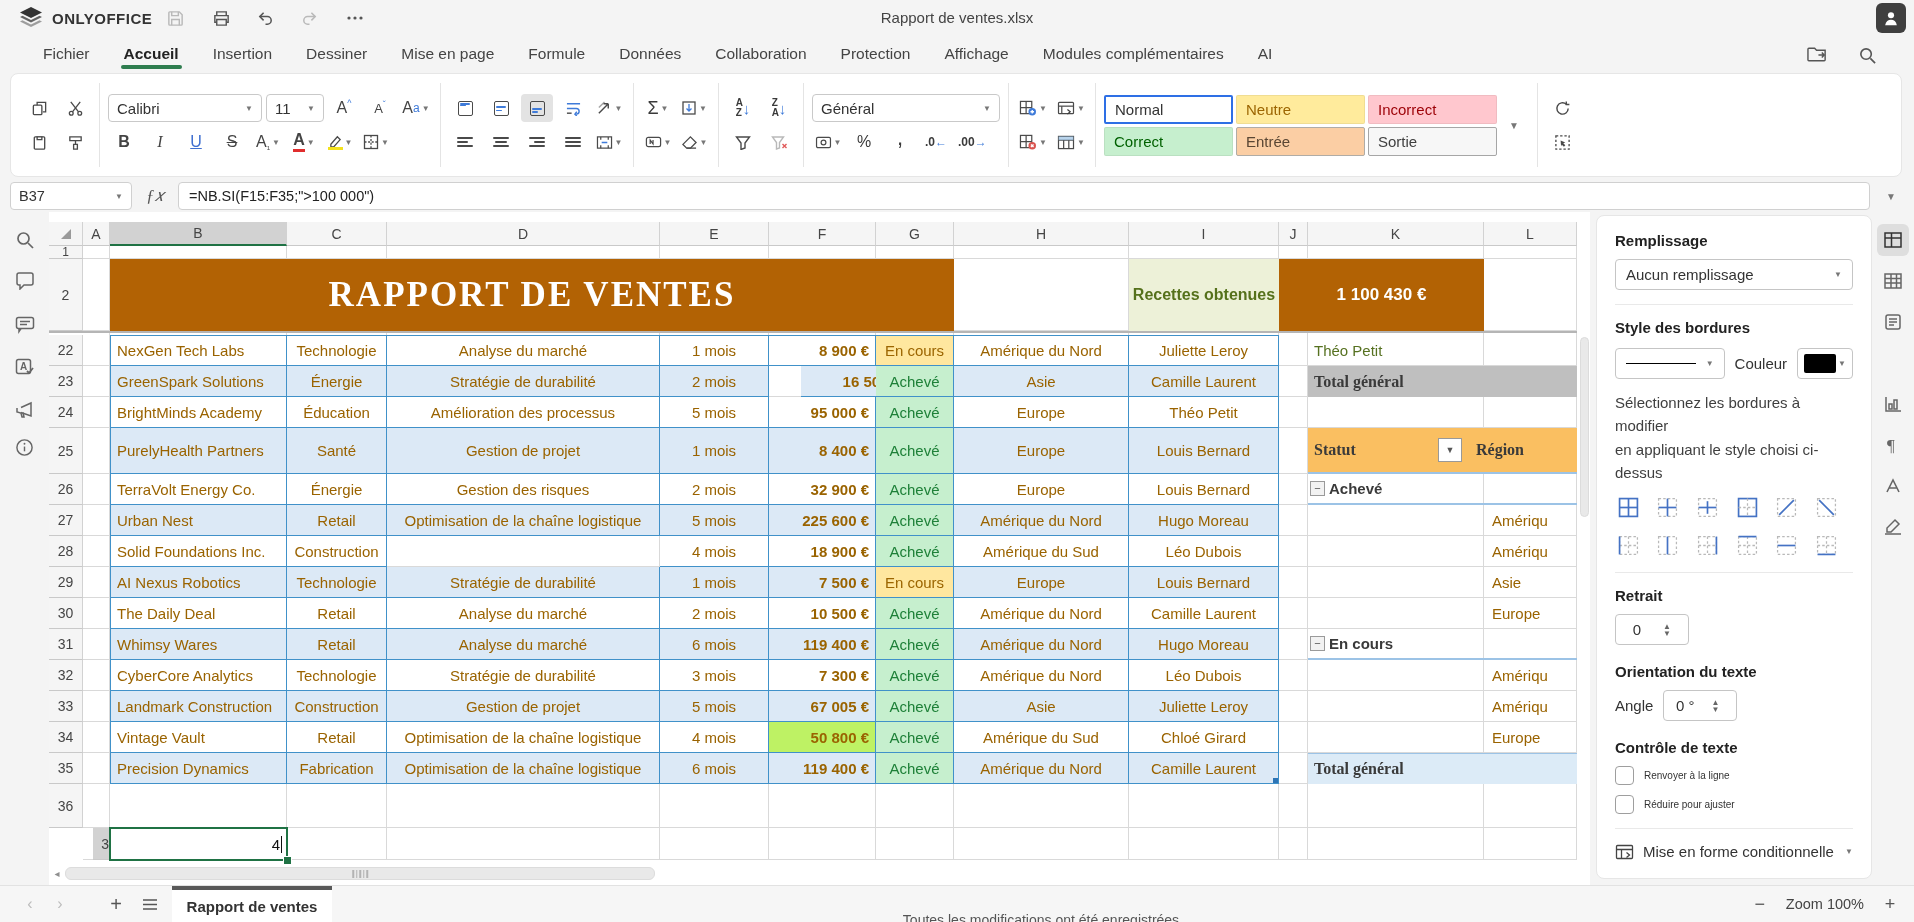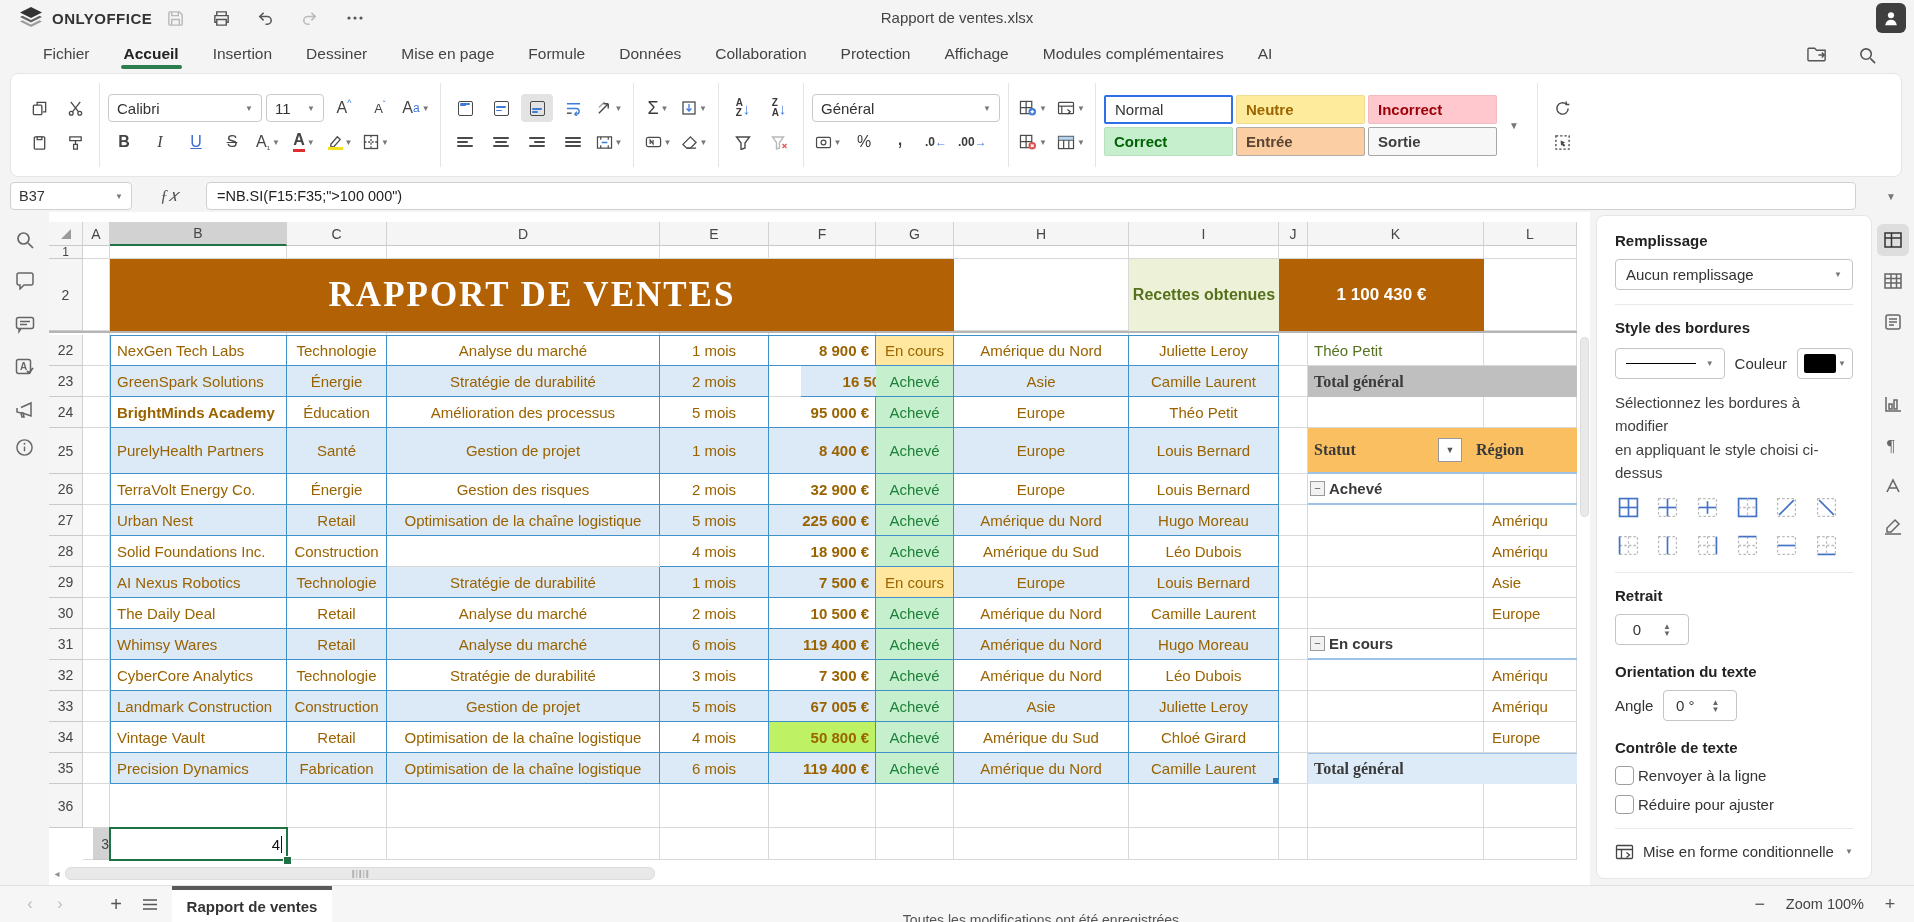--- a/index.html
+++ b/index.html
@@ -37,23 +37,23 @@
   .fcA{font-weight:bold;border-bottom:3px solid #e02d2d;line-height:1.05;}
   .hlA{border-bottom:3px solid #f3e11c;line-height:1.05;}
   .bars{display:inline-flex;flex-direction:column;gap:2.5px;width:16px;}
   .bars b{height:1.8px;background:#4a4a4a;border-radius:1px;}
   .bars.left b:nth-child(2){width:70%;} .bars.ctr b:nth-child(2){width:70%;margin:0 auto;} .bars.right b:nth-child(2){width:70%;margin-left:auto;}
   .vbox{width:15px;height:15px;border:1.4px solid #4a4a4a;border-radius:2px;display:flex;flex-direction:column;justify-content:flex-start;padding:1.5px;box-sizing:border-box;}
   .vbox i{display:block;height:1.6px;background:#3f7bd9;border-radius:1px;margin-top:1.5px;}
   .vbox.vb-top i{margin-top:0;} .vbox.vb-mid{justify-content:center;} .vbox.vb-bot{justify-content:flex-end;}
   
   #stylegal{display:grid;grid-template-columns:repeat(3,129px);grid-auto-rows:29px;gap:3px;}
-  .chip{box-sizing:border-box;border:1px solid transparent;border-radius:2px;display:flex;align-items:center;padding:0 9px;font-size:15px;font-weight:bold;}
+  .chip{box-sizing:border-box;border:1px solid transparent;border-radius:2px;display:flex;align-items:center;padding:0 9px;font-size:15px;}
   
-  #fbar{position:absolute;left:10px;top:182px;width:1892px;height:28px;display:flex;align-items:center;gap:24px;}
+  #fbar{position:absolute;left:10px;top:182px;width:1892px;height:28px;display:flex;align-items:center;gap:10px;}
   #namebox{width:122px;height:28px;background:#fff;border:1px solid #d0d0d0;border-radius:4px;display:flex;align-items:center;justify-content:space-between;padding:0 8px;box-sizing:border-box;font-size:14.5px;color:#333;}
   #fx{font-family:"Liberation Serif",serif;font-style:italic;font-size:17px;color:#555;padding:0 4px;}
   #finput{flex:1;height:28px;background:#fff;border:1px solid #d0d0d0;border-radius:4px;display:flex;align-items:center;padding:0 10px;box-sizing:border-box;font-size:14.5px;color:#222;}
   #fexpand{width:22px;color:#777;text-align:center;font-size:10px;}
   
   #lefttb{position:absolute;left:0;top:212px;width:49px;bottom:37px;}
   #righttb{position:absolute;right:0;top:212px;width:42px;bottom:37px;}
   .tbicon{position:absolute;left:50%;transform:translateX(-50%);width:32px;height:32px;border-radius:6px;display:flex;align-items:center;justify-content:center;color:#666;}
   .tbicon.active{background:#dedede;color:#333;}
   
@@ -86,21 +86,21 @@
   .brow{display:flex;align-items:center;gap:10px;}
   #linestyle{width:122px;}
   #swatch{width:58px;display:flex;align-items:center;justify-content:space-between;padding:0 6px;}
   #swatch .sw{width:32px;height:19px;background:#000;border-radius:2px;}
   .helper{font-size:15px;color:#3f3f3f;line-height:1.55;margin:12px 0 10px;}
   #presets{display:grid;grid-template-columns:repeat(6,1fr);row-gap:12px;margin:6px 0 2px;}
   .pbtn{width:26px;height:26px;display:flex;align-items:center;justify-content:center;border-radius:4px;}
   .spin{width:74px;height:31px;border:1px solid #c5c5c5;border-radius:4px;display:flex;align-items:center;box-sizing:border-box;padding:0 6px;font-size:15px;color:#333;}
   .spin span{flex:1;text-align:center;}
   .spin .arr{display:flex;flex-direction:column;font-size:8px;color:#666;line-height:7px;}
-  .ckrow{display:flex;align-items:center;gap:4px;margin:10px 0;font-size:15px;color:#333;}
+  .ckrow{display:flex;align-items:center;gap:10px;margin:10px 0;font-size:10px;color:#333;}
   .ckbox{width:19px;height:19px;border:1px solid #9e9e9e;border-radius:4px;background:#fff;box-sizing:border-box;}
   #condfmt{display:flex;align-items:center;gap:9px;font-size:15px;color:#333;margin-top:14px;}
   
   #bottombar{position:absolute;left:0;bottom:0;width:1914px;height:37px;background:#f6f6f6;border-top:1px solid #e2e2e2;box-sizing:border-box;}
   .bnav{position:absolute;top:0;height:36px;display:flex;align-items:center;justify-content:center;color:#555;}
   #sheettab{position:absolute;left:172px;top:0;width:160px;height:36px;background:#fff;border-top:4px solid #595959;box-sizing:border-box;display:flex;align-items:center;justify-content:center;font-size:15px;font-weight:bold;color:#333;}
   #statusmsg{position:absolute;left:861px;top:16px;width:360px;height:36px;display:flex;align-items:center;justify-content:center;font-size:14px;color:#555;}
   #zoomwrap{position:absolute;right:14px;top:0;height:36px;display:flex;align-items:center;gap:16px;color:#444;font-size:14.5px;}
   #zoomwrap .zbtn{font-size:18px;color:#555;width:20px;text-align:center;}
   svg{display:block;}
@@ -665,21 +665,21 @@
     <div class="cell tcell ac top" style="left: 905px; top: 123px; width: 175px; height: 31px; background: rgb(255, 255, 255);">Amérique du Nord</div>
     <div class="cell tcell ac top" style="left: 1080px; top: 123px; width: 150px; height: 31px; background: rgb(255, 255, 255);">Juliette Leroy</div>
     <div class="cell tcell al first" style="left: 61px; top: 154px; width: 177px; height: 31px; background: rgb(220, 233, 246); text-align: right;">GreenSpark Solutions</div>
     <div class="cell tcell ac" style="left: 238px; top: 154px; width: 100px; height: 31px; background: rgb(220, 233, 246);">Énergie</div>
     <div class="cell tcell ac" style="left: 338px; top: 154px; width: 273px; height: 31px; background: rgb(220, 233, 246);">Stratégie de durabilité</div>
     <div class="cell tcell ac" style="left: 611px; top: 154px; width: 109px; height: 31px; background: rgb(220, 233, 246);">2 mois</div>
     <div class="cell tcell ar" style="left: 752px; top: 154px; width: 107px; height: 31px; background: rgb(220, 233, 246);">16 500 €</div>
     <div class="cell tcell ac" style="left: 827px; top: 154px; width: 78px; height: 31px; background: rgb(198, 239, 206); color: rgb(30, 128, 56);">Achevé</div>
     <div class="cell tcell ac" style="left: 905px; top: 154px; width: 175px; height: 31px; background: rgb(220, 233, 246);">Asie</div>
     <div class="cell tcell ac" style="left: 1080px; top: 154px; width: 150px; height: 31px; background: rgb(220, 233, 246);">Camille Laurent</div>
-    <div class="cell tcell al first" style="left: 61px; top: 185px; width: 177px; height: 31px; background: rgb(255, 255, 255); font-weight: bold;">BrightMinds Academy</div>
+    <div class="cell tcell al first" style="left: 61px; top: 185px; width: 177px; height: 31px; background: rgb(255, 255, 255);">BrightMinds Academy</div>
     <div class="cell tcell ac" style="left: 238px; top: 185px; width: 100px; height: 31px; background: rgb(255, 255, 255);">Éducation</div>
     <div class="cell tcell ac" style="left: 338px; top: 185px; width: 273px; height: 31px; background: rgb(255, 255, 255);">Amélioration des processus</div>
     <div class="cell tcell ac" style="left: 611px; top: 185px; width: 109px; height: 31px; background: rgb(255, 255, 255);">5 mois</div>
     <div class="cell tcell ar" style="left: 720px; top: 185px; width: 107px; height: 31px; background: rgb(255, 255, 255);">95 000 €</div>
     <div class="cell tcell ac" style="left: 827px; top: 185px; width: 78px; height: 31px; background: rgb(198, 239, 206); color: rgb(30, 128, 56);">Achevé</div>
     <div class="cell tcell ac" style="left: 905px; top: 185px; width: 175px; height: 31px; background: rgb(255, 255, 255);">Europe</div>
     <div class="cell tcell ac" style="left: 1080px; top: 185px; width: 150px; height: 31px; background: rgb(255, 255, 255);">Théo Petit</div>
     <div class="cell tcell al first" style="left: 61px; top: 216px; width: 177px; height: 46px; background: rgb(220, 233, 246);">PurelyHealth Partners</div>
     <div class="cell tcell ac" style="left: 238px; top: 216px; width: 100px; height: 46px; background: rgb(220, 233, 246);">Santé</div>
     <div class="cell tcell ac" style="left: 338px; top: 216px; width: 273px; height: 46px; background: rgb(220, 233, 246);">Gestion de projet</div>

